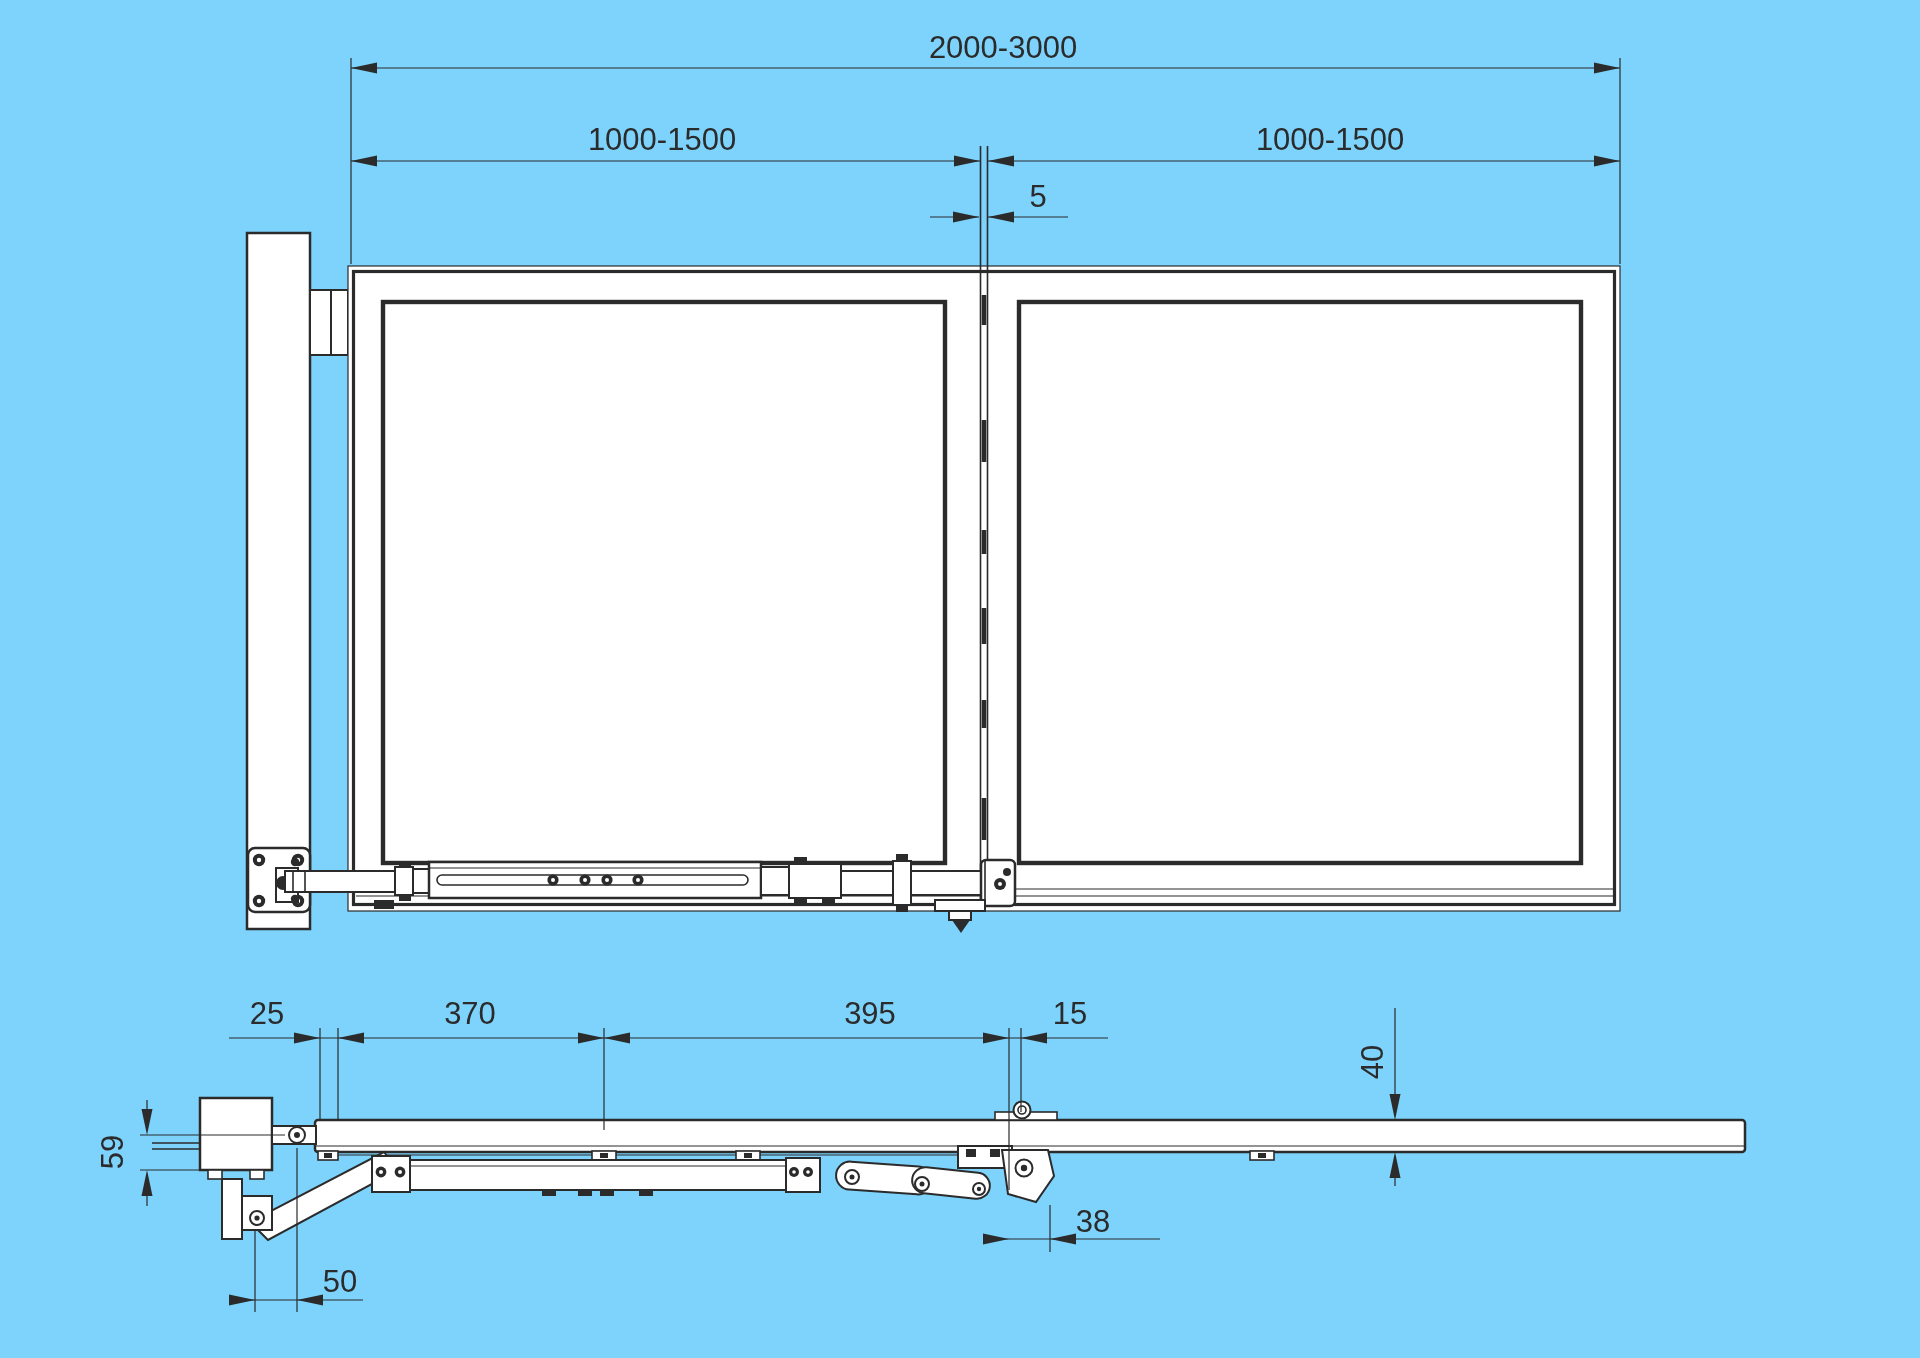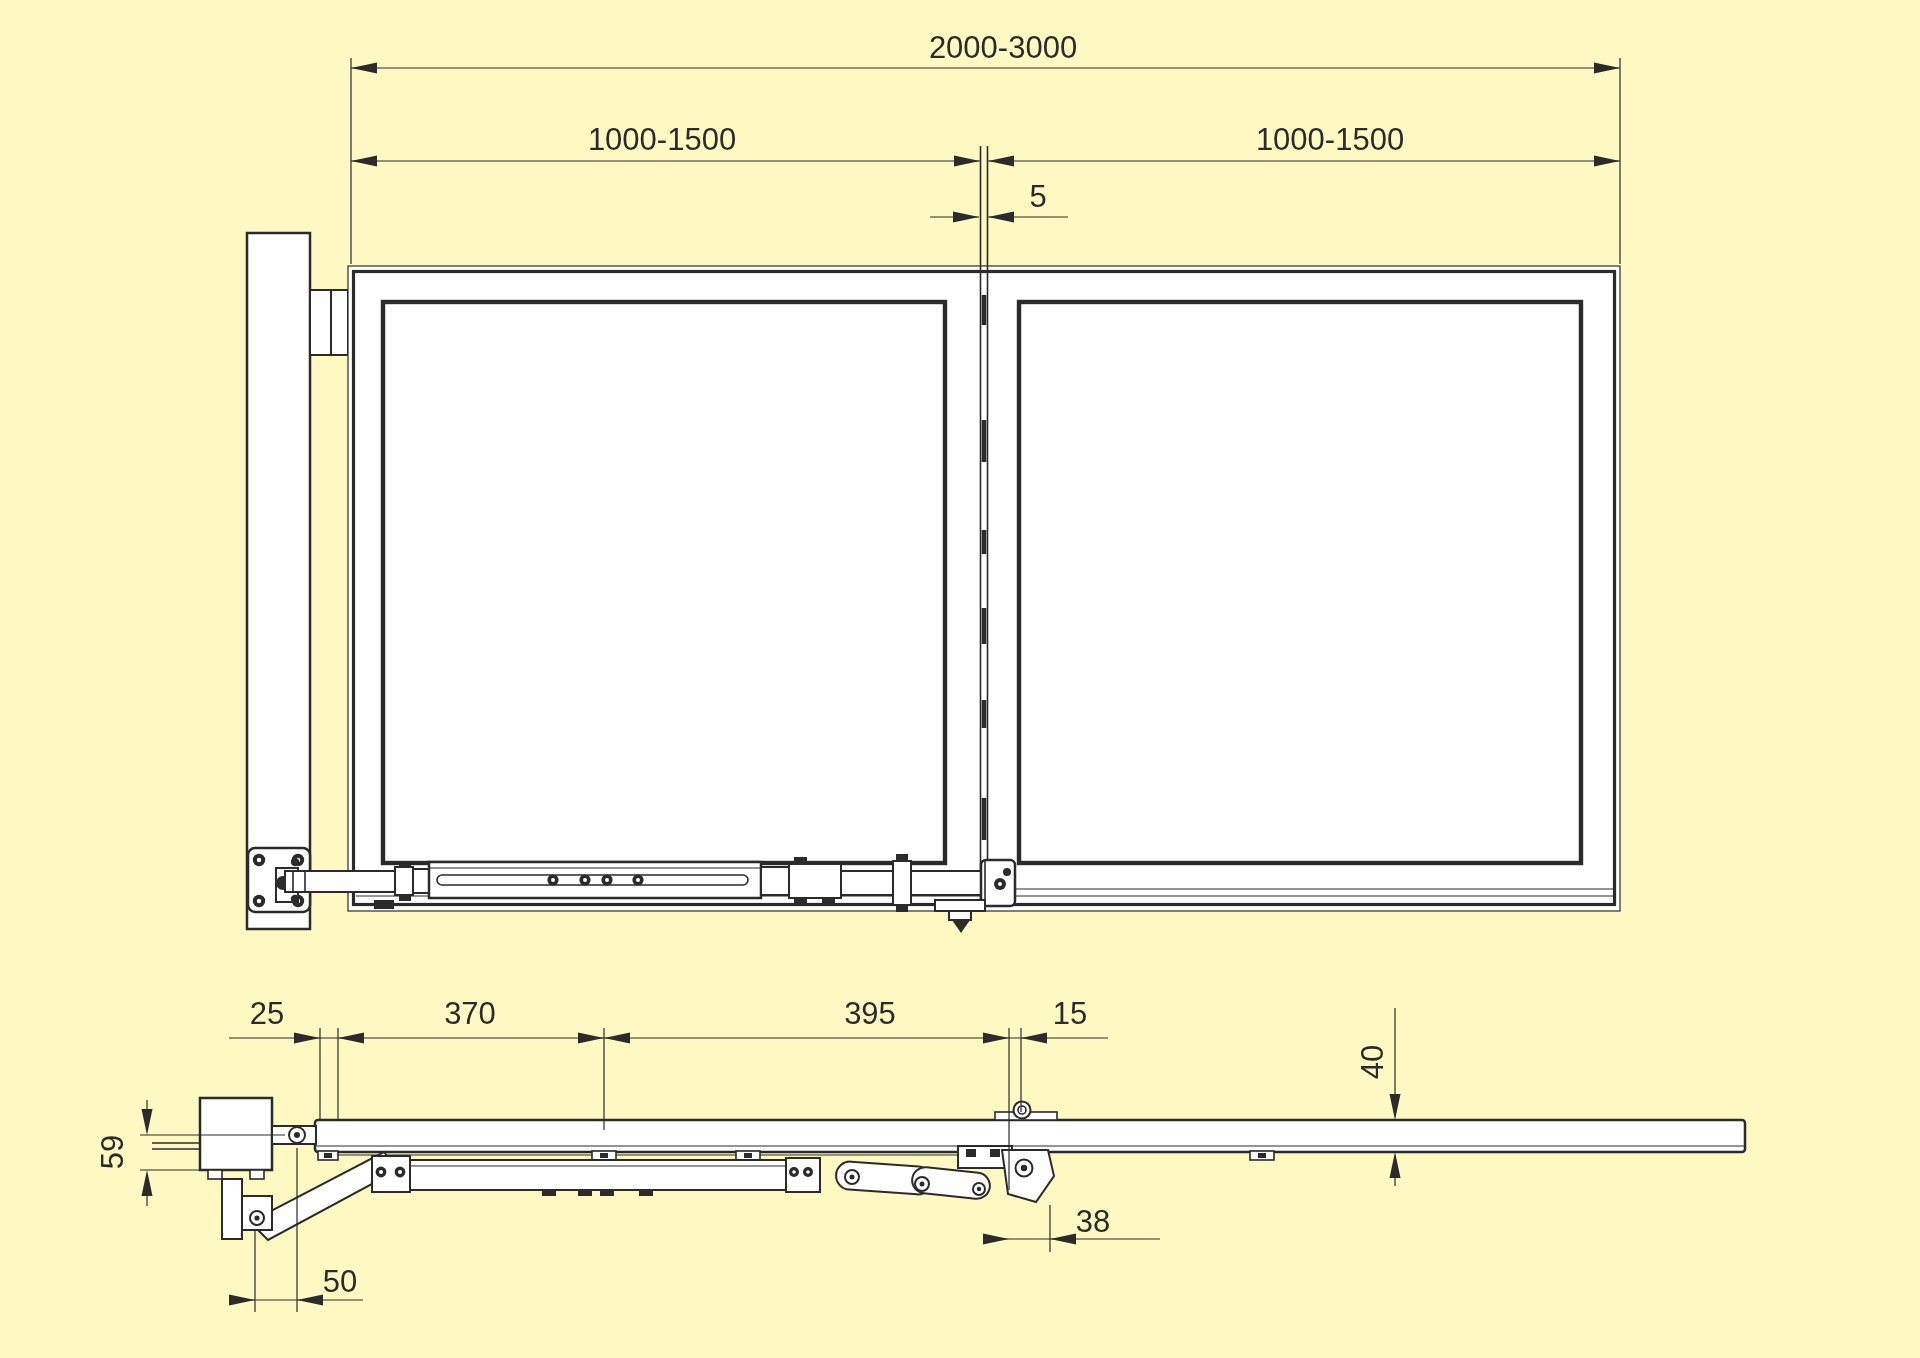--- a/index.html
+++ b/index.html
@@ -1,16 +1,16 @@
 <!DOCTYPE html>
 <html><head>
 <meta charset="utf-8">
 <style>
   html,body{margin:0;padding:0;background:#ffffff;}
-  .stage{position:relative;width:1920px;height:1358px;background:#fef9c3;overflow:hidden;
+  .stage{position:relative;width:1920px;height:1358px;background:#7dd3fc;overflow:hidden;
          font-family:"Liberation Sans","DejaVu Sans",sans-serif;}
   svg{display:block;}
   .ln{stroke:#2b2b2b;fill:none;stroke-linecap:butt;stroke-linejoin:miter;}
   .w1{stroke-width:1.2;}
   .w15{stroke-width:1.6;}
   .w2{stroke-width:2;}
   .w25{stroke-width:2.5;}
   .w3{stroke-width:3.2;}
   .w4{stroke-width:4.4;}
   .fw{fill:#ffffff;}

